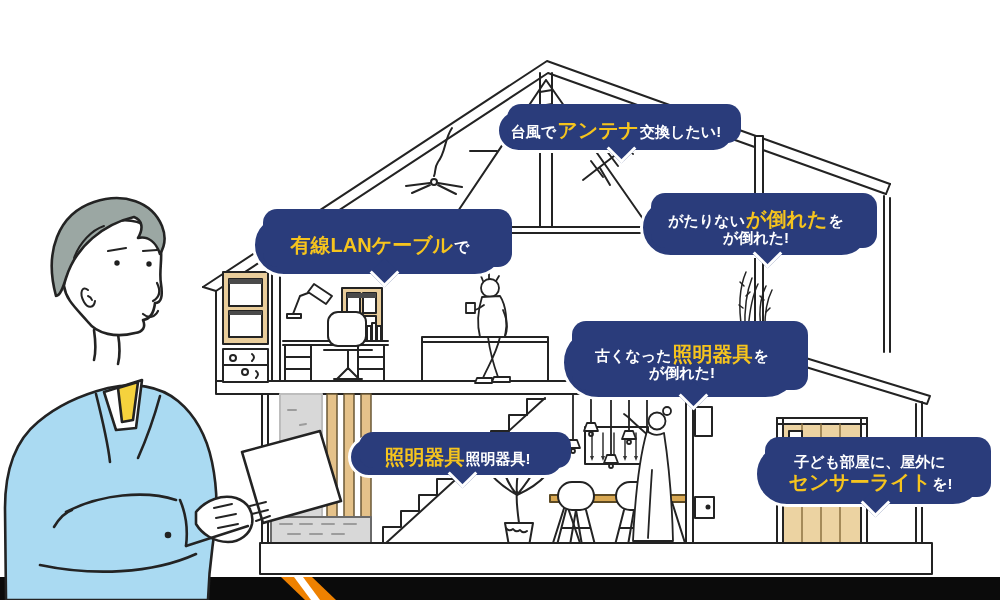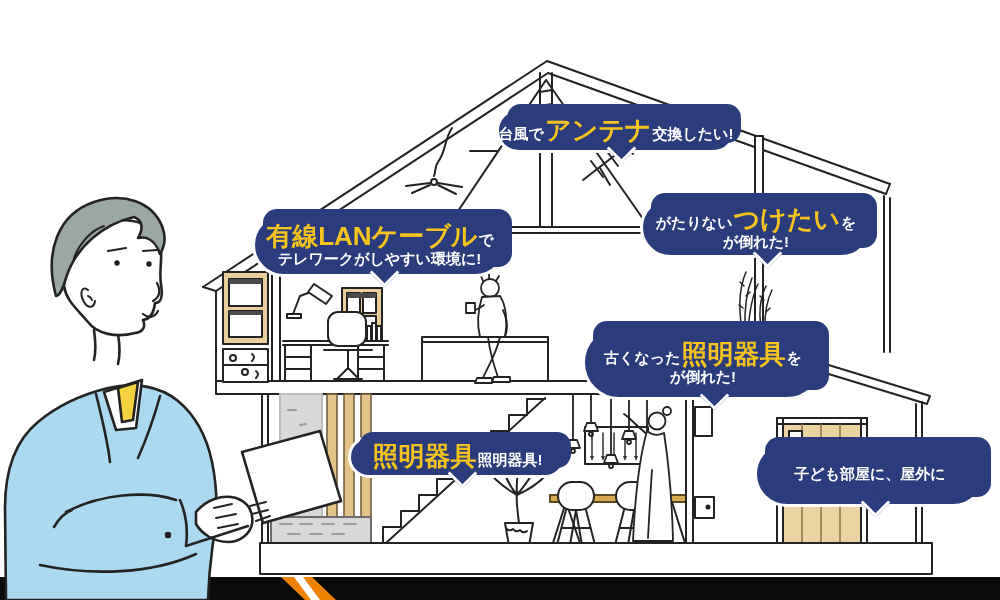--- a/index.html
+++ b/index.html
@@ -9,21 +9,21 @@
   .scene-svg{position:absolute;left:0;top:0;z-index:10;}
   
   .bubble{position:absolute;z-index:30;box-sizing:border-box;
           background:#2a3c7b;border:3px solid #fff;border-radius:999px;
           display:flex;flex-direction:column;justify-content:center;align-items:center;
           color:#fff;font-weight:bold;font-size:15px;}
   .bubble::before{content:"";position:absolute;top:-7px;right:-8px;bottom:7px;left:8px;
           background:#2a3c7b;border-radius:14px;z-index:-1;}
   .bubble .line{position:relative;z-index:2;display:block;white-space:nowrap;
           text-align:center;line-height:1.12;}
-  .bubble .em{color:#f6c41d;font-size:26px;padding:0 1px;}
+  .bubble .em{color:#f6c41d;font-size:20px;padding:0 1px;}
   .bubble .tail{position:absolute;bottom:-9px;width:18px;height:18px;background:#2a3c7b;
           transform:rotate(45deg);border-right:3px solid #fff;border-bottom:3px solid #fff;
           z-index:1;}
 </style>
 </head>
 <body>
 
 <div class="stage">
 
   <svg class="scene-svg" width="1000" height="600" viewBox="0 0 1000 600">
@@ -253,55 +253,55 @@
 
   <div class="bubble" style="left:496px;top:108px;width:240px;height:45px">
     <div class="line">
       <span>台風で</span><span class="em">アンテナ</span><span>交換したい!</span>
     </div>
     <div class="tail" style="left:112px"></div>
   </div>
 
   <div class="bubble" style="left:640px;top:197px;width:232px;height:61px">
     <div class="line">
-      <span>がたりない</span><span class="em">つけたい</span><span>を</span>
+      <span>がたりない</span><span class="em">が倒れた</span><span>を</span>
     </div>
     <div class="line">
       <span>が倒れた!</span>
     </div>
     <div class="tail" style="left:114px"></div>
   </div>
 
   <div class="bubble" style="left:252px;top:213px;width:255px;height:64px">
     <div class="line">
       <span class="em">有線LANケーブル</span><span>で</span>
     </div>
-    <div class="line">
-      <span>テレワークがしやすい環境に!</span>
-    </div>
     <div class="tail" style="left:119px"></div>
   </div>
 
-  <div class="bubble" style="left:582px;top:325px;width:242px;height:75px">
+  <div class="bubble" style="left:561px;top:325px;width:242px;height:75px">
     <div class="line">
       <span>古くなった</span><span class="em">照明器具</span><span>を</span>
     </div>
     <div class="line">
       <span>が倒れた!</span>
     </div>
     <div class="tail" style="left:119px"></div>
   </div>
 
   <div class="bubble" style="left:348px;top:436px;width:218px;height:42px">
     <div class="line">
       <span class="em">照明器具</span><span>照明器具!</span>
     </div>
     <div class="tail" style="left:101px"></div>
   </div>
 
   <div class="bubble" style="left:754px;top:441px;width:232px;height:66px">
     <div class="line">
       <span>子ども部屋に、屋外に</span>
     </div>
+    <div class="line">
+      <span class="em">センサーライト</span><span>を!</span>
+    </div>
     <div class="tail" style="left:108px"></div>
   </div>
 
 </div>
 
 </body></html>

